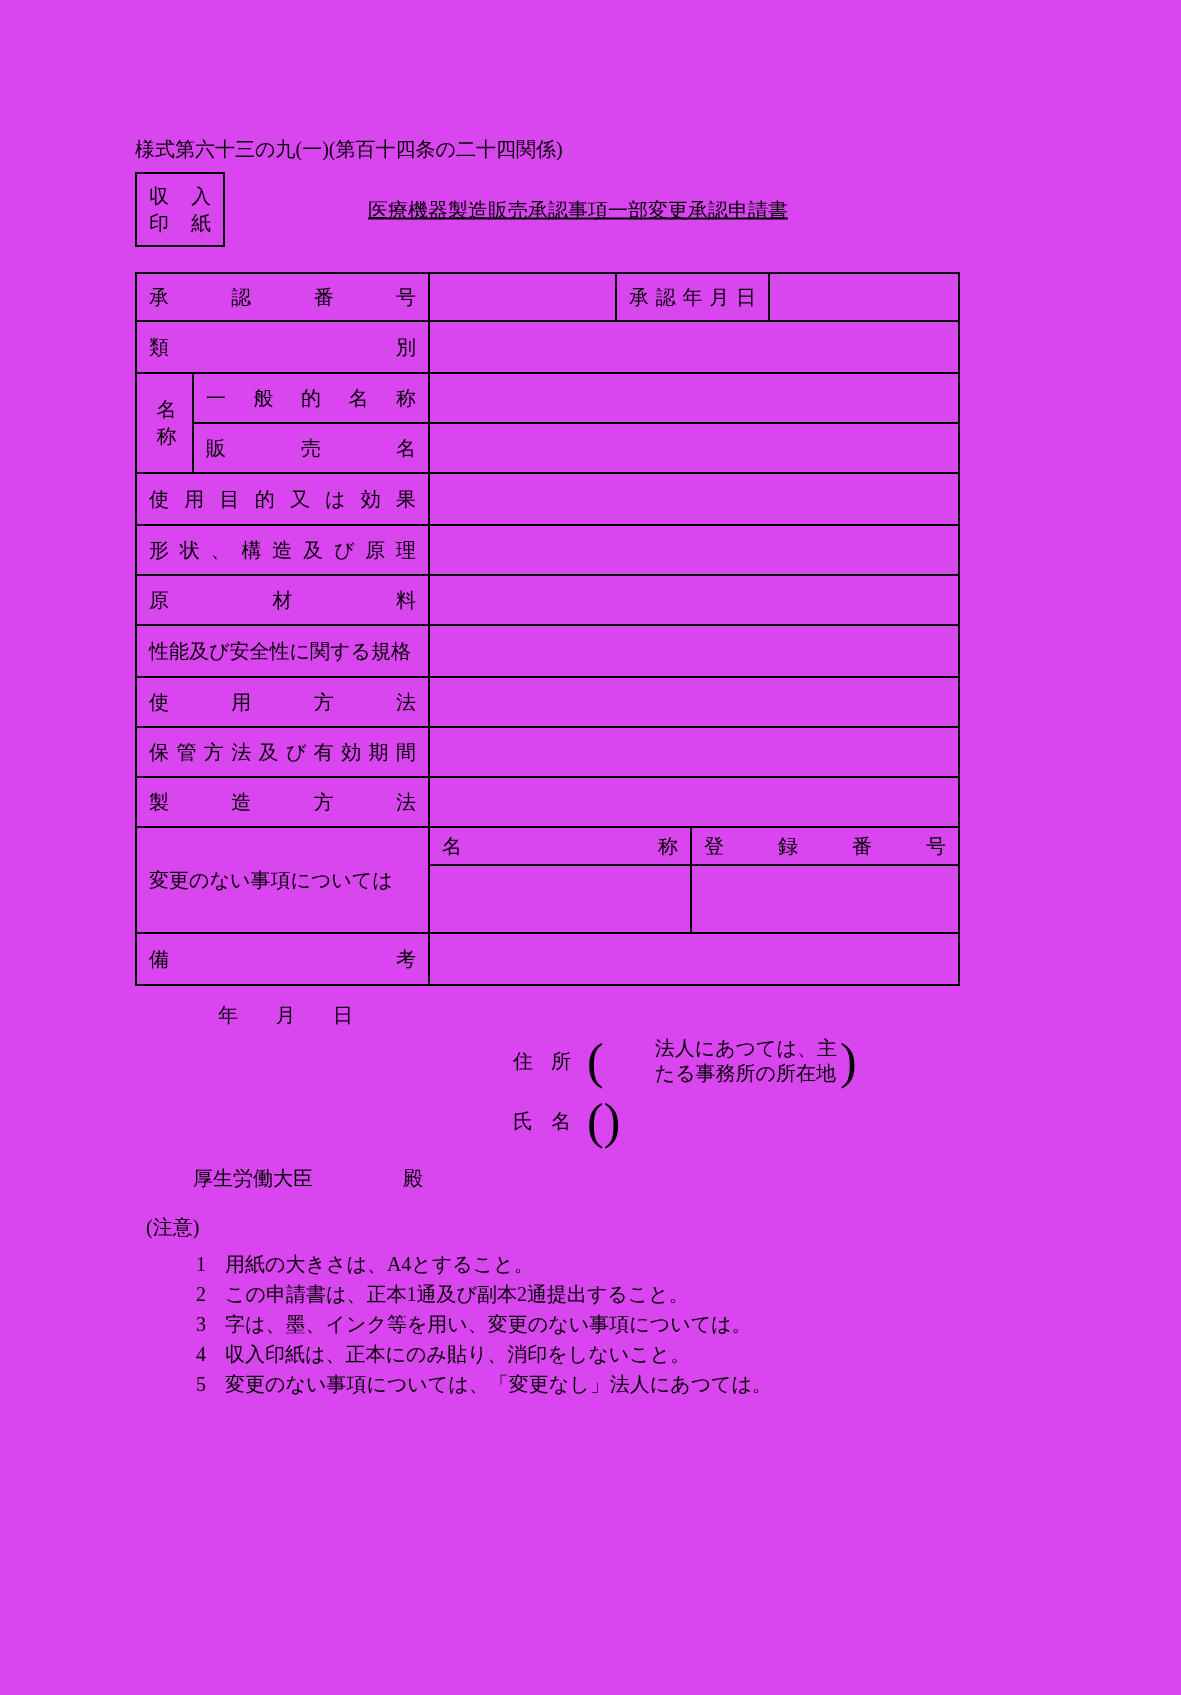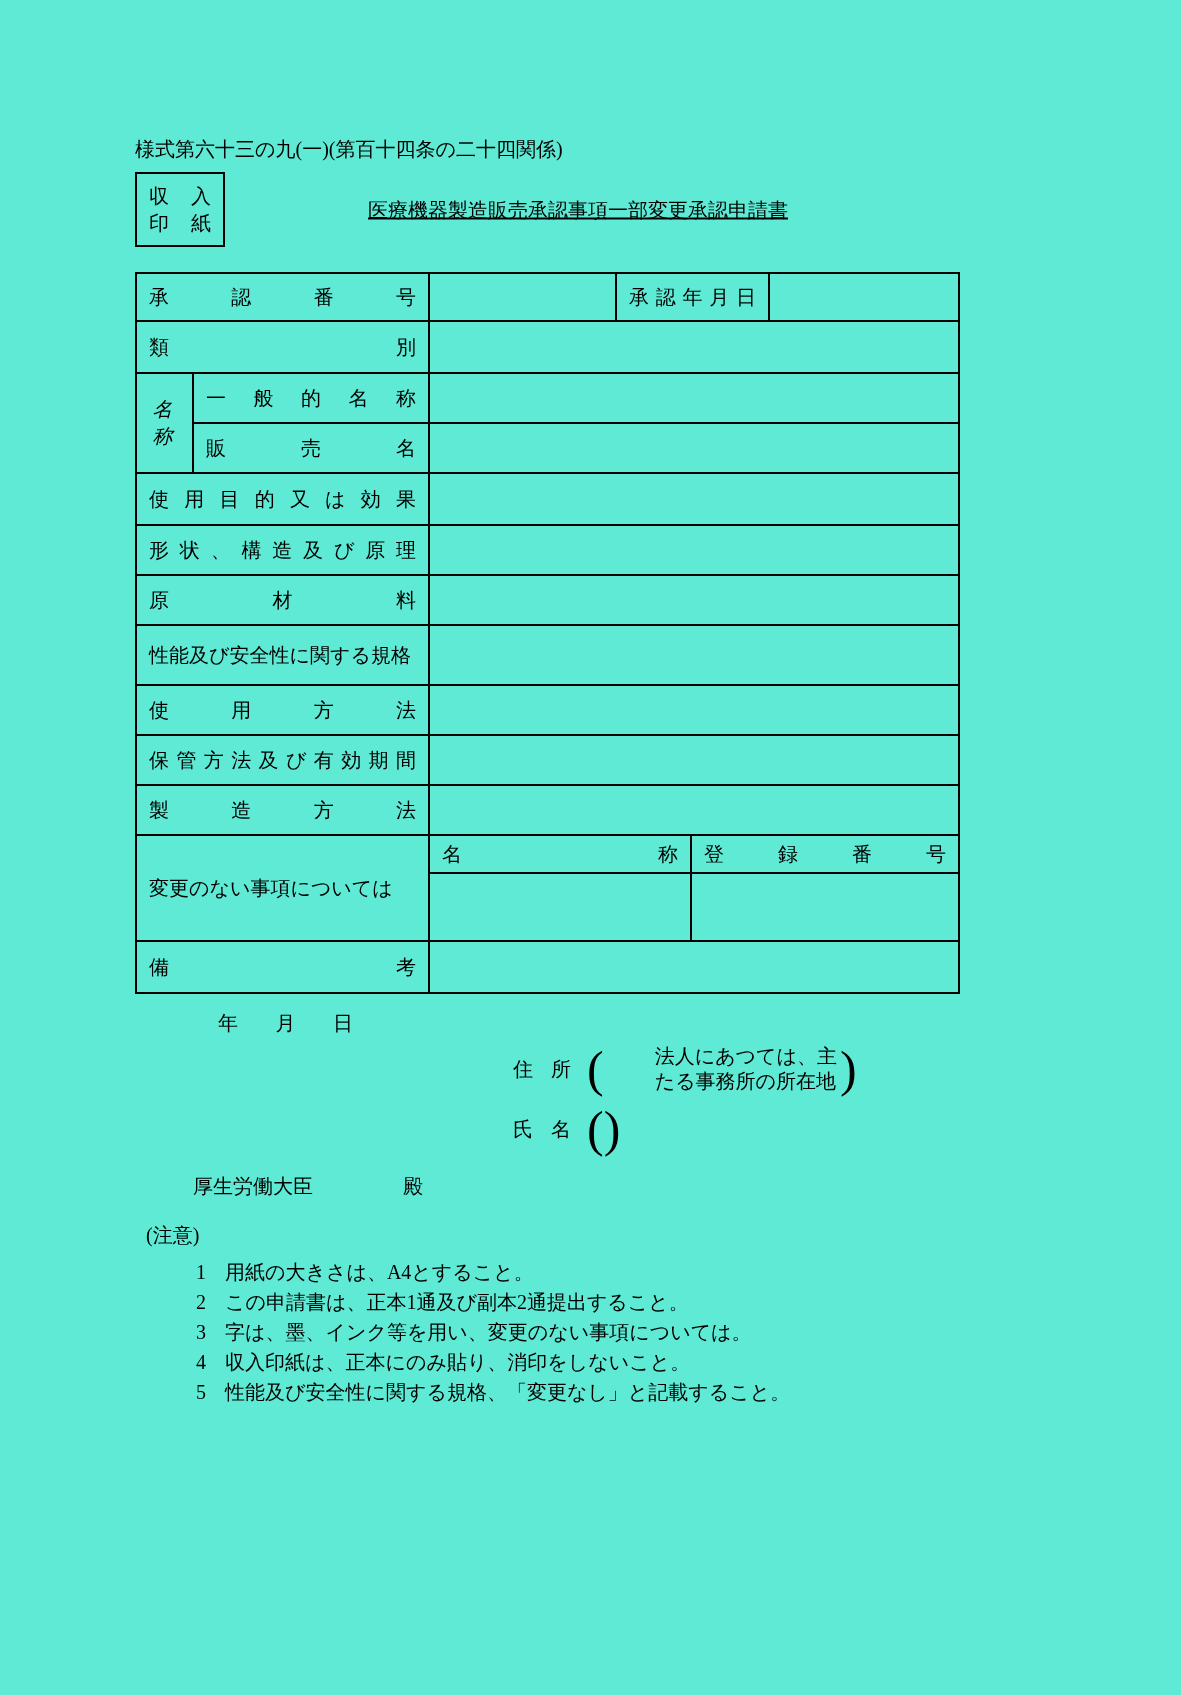--- a/index.html
+++ b/index.html
@@ -1,18 +1,18 @@
 <!DOCTYPE html>
 <html><head>
 <meta charset="utf-8">
 <style>
   * { margin:0; padding:0; box-sizing:border-box; }
   html,body { background:#ffffff; }
   .page {
-    position:relative; width:1181px; height:1695px; background:#5eead4; color:#000;
+    position:relative; width:1181px; height:1695px; background:#d946ef; color:#000;
     font-family:"Liberation Serif","DejaVu Serif",serif; font-size:20px; overflow:hidden;padding-left:43px;
   }
   .content { position:absolute; left:135px; top:138px; width:823px; }
   .form-label { font-size:20px; line-height:22px; white-space:nowrap; }
 
   .header-row { position:relative; height:75px; margin-top:12px; }
   .stamp-box {
     position:absolute; left:0; top:0; width:90px; height:75px; border:2px solid #000;
     padding:9px 12px; display:flex; flex-direction:column; justify-content:space-between;
   }
@@ -21,21 +21,21 @@
   table.main-table { border-collapse:collapse; margin-top:25px; width:823px; table-layout:fixed; }
   .main-table td { border:2px solid #000; vertical-align:middle; padding:0 12px; font-size:20px; }
   .main-table td.hdr { text-align:center; }
 
   [data-justify] { display:flex; justify-content:space-between; }
   td > [data-justify] { width:100%; }
   .center-just { margin:0 auto; }
   .w-name { width:70px; }
   .w-reg { width:145px; }
 
-  .vertical-label { width:24px; margin:0 auto; word-break:break-all; line-height:27px; text-align:left; padding:0 !important; display:block;font-style:italic; }
+  .vertical-label { width:24px; margin:0 auto; word-break:break-all; line-height:27px; text-align:right; padding:0 !important; display:block; }
   td.name-cell { padding:0 4px; }
 
   .declaration { margin-top:26px; padding-left:22px; white-space:nowrap; }
   .date-line { margin-top:16px; margin-left:83px; width:135px; }
 
   .sig-row { display:flex; align-items:center; margin-left:378px; }
   .sig-row.first { margin-top:6px; }
   .sig-row.second { margin-top:8px; }
   .sig-label { width:58px; margin-right:16px; flex:none; }
   .big-paren { font-size:50px; line-height:52px; font-weight:400; flex:none; }
@@ -169,21 +169,21 @@
         <tr style="height:50px">
           <td colspan="2">
               <span data-justify="">
                 <span>原</span>
                 <span>材</span>
                 <span>料</span>
               </span>
             </td>
           <td colspan="4"></td>
         </tr>
-        <tr style="height:60px">
+        <tr style="height:52px">
           <td colspan="2"><span>性能及び安全性に関する規格</span></td>
           <td colspan="4"></td>
         </tr>
         <tr style="height:50px">
           <td colspan="2">
               <span data-justify="">
                 <span>使</span>
                 <span>用</span>
                 <span>方</span>
                 <span>法</span>
@@ -300,18 +300,18 @@
       <div class="note">
         <span class="note-num">3</span>
         <span>字は、墨、インク等を用い、変更のない事項については。</span>
       </div>
       <div class="note">
         <span class="note-num">4</span>
         <span>収入印紙は、正本にのみ貼り、消印をしないこと。</span>
       </div>
       <div class="note">
         <span class="note-num">5</span>
-        <span>性能及び安全性に関する規格、「変更なし」と記載すること。</span>
+        <span>変更のない事項については、「変更なし」法人にあつては。</span>
       </div>
     </div>
 
   </div>
 </div>
 
 </body></html>

